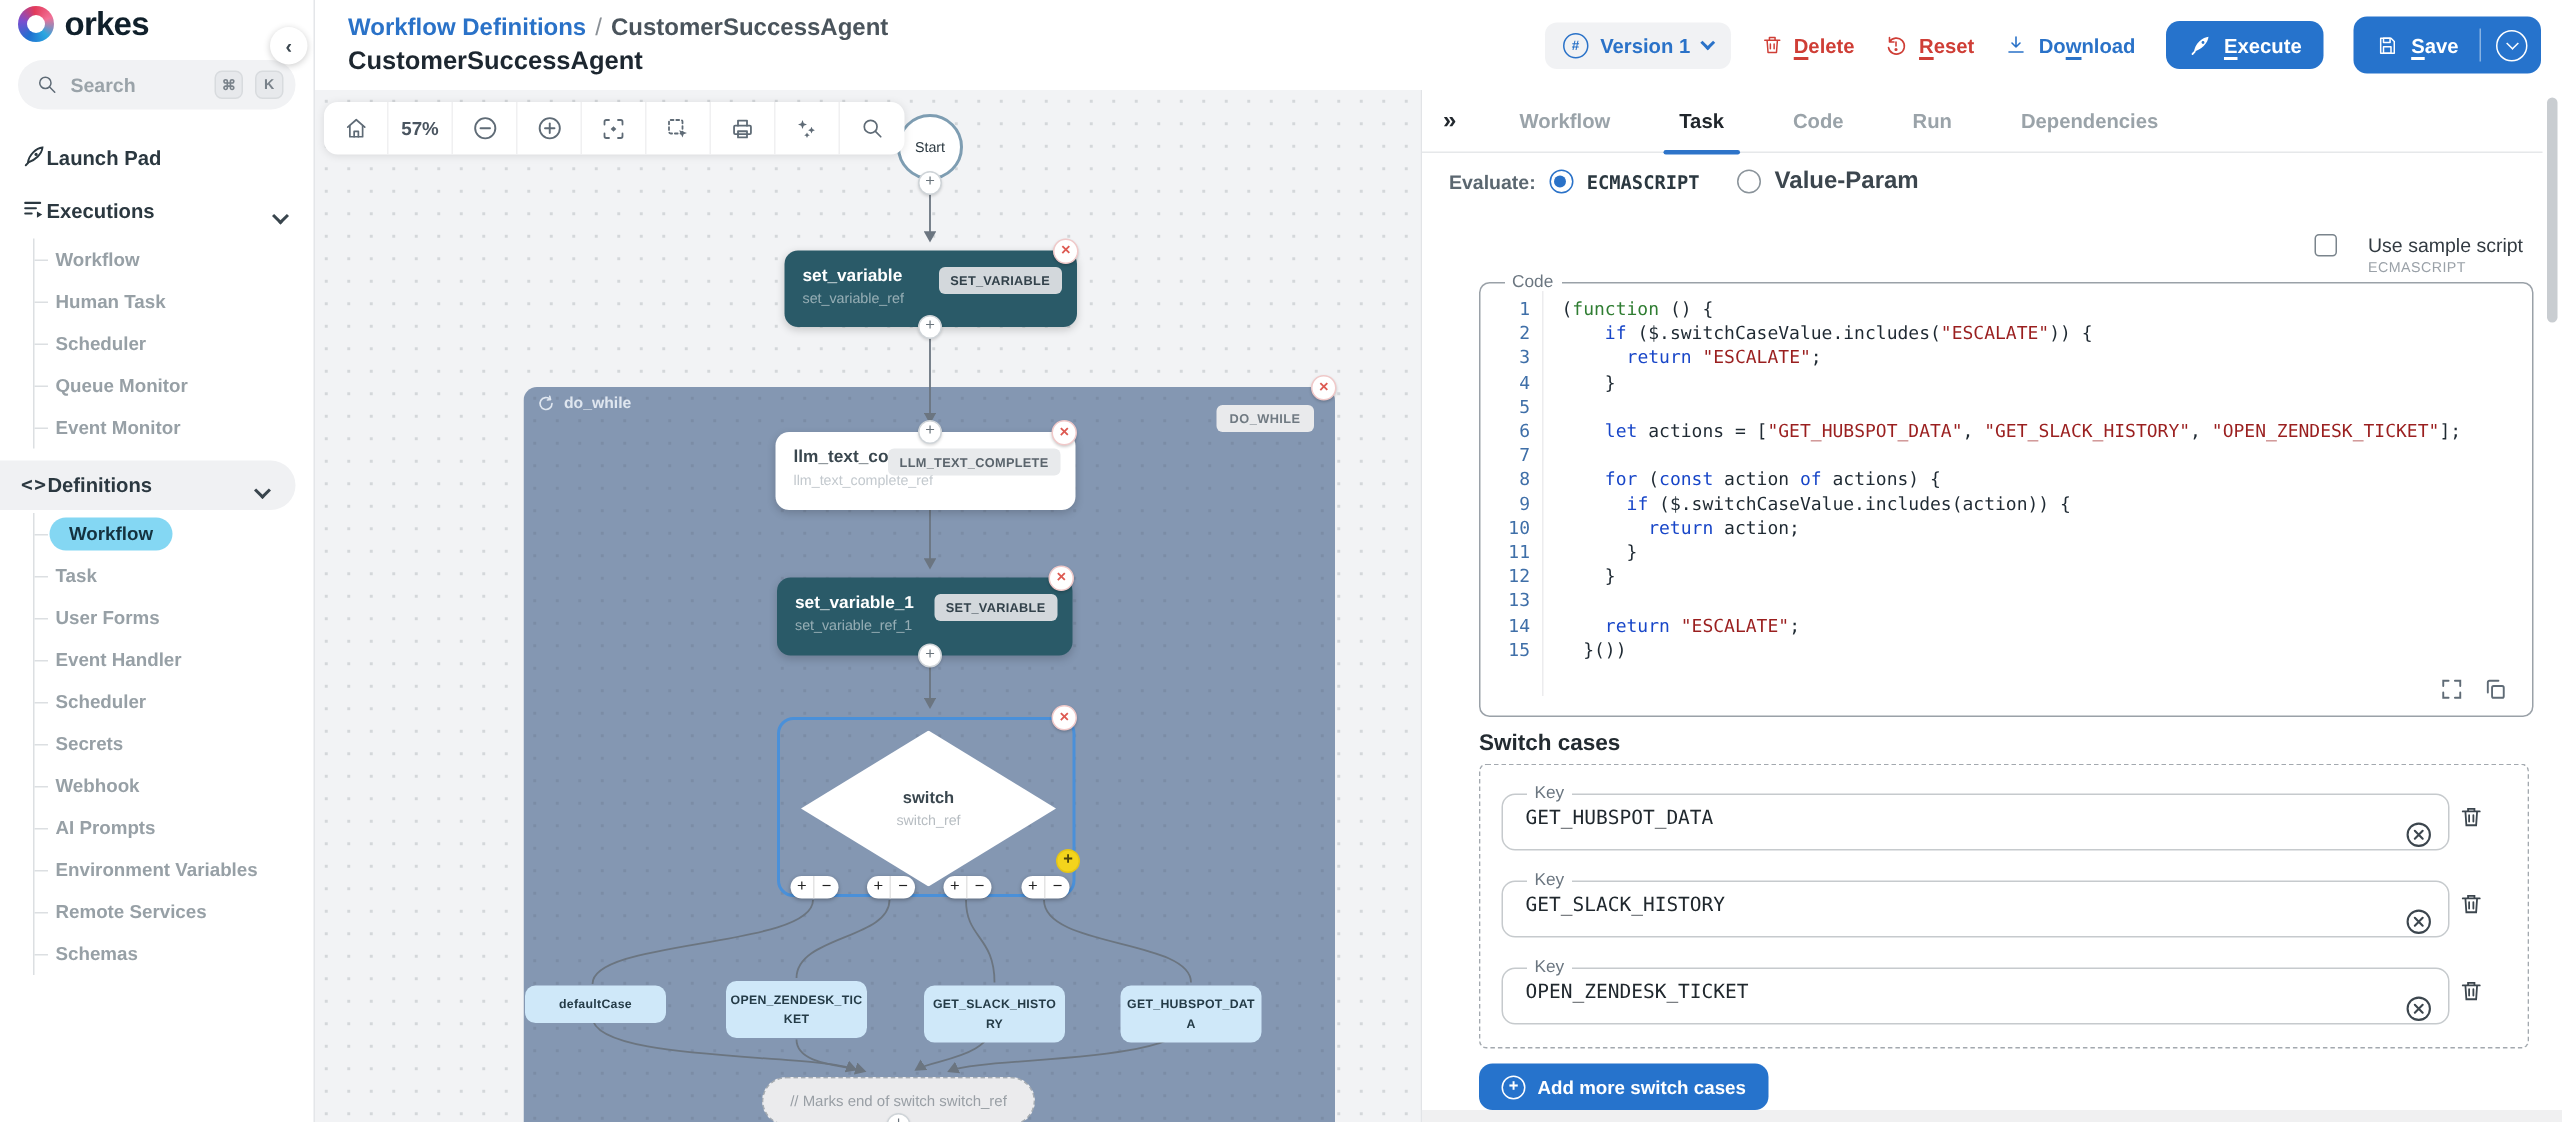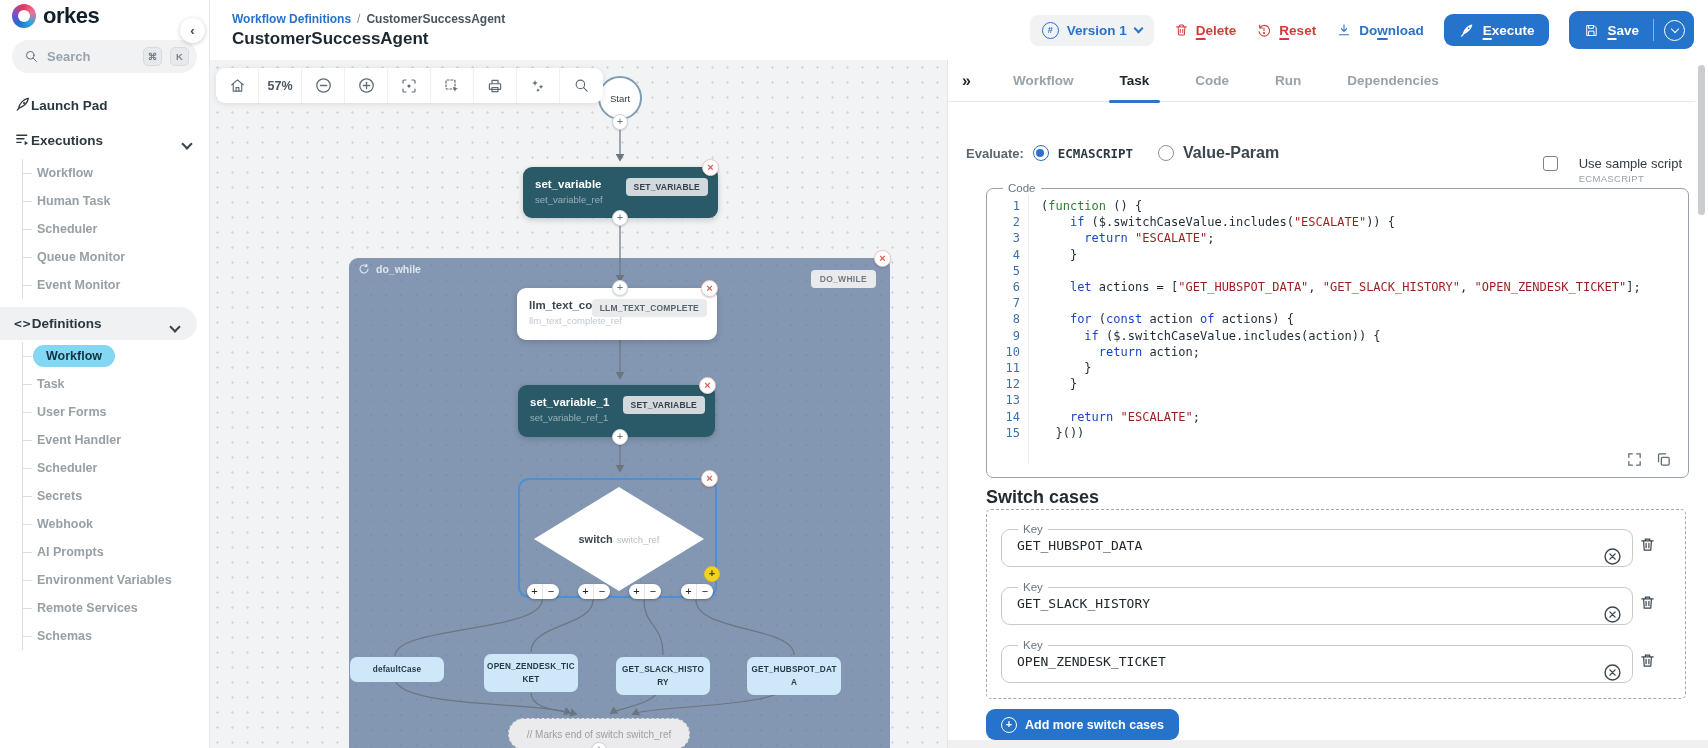--- a/index.html
+++ b/index.html
@@ -27,21 +27,21 @@
   .nav-item.active-row { background:#f0f1f3; border-radius:0 18px 18px 0; margin-right:12px; }
   .code-glyph { font-family:"DejaVu Sans Mono",monospace; font-size:13px; font-weight:700; letter-spacing:1px; color:#2b3840; }
   .sub { list-style:none; margin:2px 0 8px 22px; border-left:1px solid #dcdfe2; }
   .sub li { position:relative; padding:7px 0 7px 14px; font-size:12.5px; font-weight:700; color:#97a0a6; cursor:pointer; }
   .sub li::before { content:""; position:absolute; left:0; top:50%; width:9px; height:1px; background:#dcdfe2; }
   .active-pill { background:#84d7f3; color:#14323f; border-radius:13px; padding:4px 13px; margin-left:-4px; }
 
   
   .topbar { position:absolute; left:210px; top:0; right:0; height:60px; background:#fff; display:flex; align-items:center; z-index:5; }
   .crumb-block { padding-left:22px; }
-  .breadcrumb { font-size:12px; display:flex; gap:6px; align-items:center; }
+  .breadcrumb { font-size:16px; display:flex; gap:6px; align-items:center; }
   .crumb-link { color:#2a72c8; font-weight:600; cursor:pointer; }
   .crumb-sep { color:#8a9096; }
   .crumb-cur { color:#4a545c; font-weight:600; }
   .page-title { font-size:17px; font-weight:800; color:#1d2730; margin-top:3px; }
   .actions { margin-left:auto; display:flex; align-items:center; gap:20px; padding-right:14px; }
   .version-pill { display:flex; align-items:center; gap:8px; background:#f1f2f4; border-radius:8px; padding:7px 12px; cursor:pointer; }
   .version-pill .v-label { font-size:13.5px; font-weight:700; color:#2a72c8; }
   .v-icon { width:17px; height:17px; border-radius:50%; border:1.5px solid #2a72c8; color:#2a72c8; font-size:9px; font-weight:700; display:flex; align-items:center; justify-content:center; }
   .caret-blue { width:7px; height:7px; border-right:2px solid #2a72c8; border-bottom:2px solid #2a72c8; transform:rotate(45deg); margin-top:-3px; }
   .txt-btn { display:flex; align-items:center; gap:7px; font-size:13.5px; font-weight:700; cursor:pointer; background:none; border:none; font-family:inherit; }
@@ -81,59 +81,59 @@
   .white-node .t-title { color:#3a474f; }
   .white-node .t-ref { color:#c3c9ce; }
   .white-node .t-badge { background:#e8eaec; color:#5a646c; }
 
   .dowhile { position:absolute; left:139px; top:198px; width:541px; height:520px; background:#8497b2; border-radius:9px; z-index:1;
     background-image:radial-gradient(circle,rgba(0,0,0,.07) 1px,transparent 1px); background-size:15px 15px; }
   .dw-label { position:absolute; left:9px; top:5px; display:flex; align-items:center; gap:6px; font-size:10.5px; font-weight:600; color:#dfe6ef; }
   .dw-badge { position:absolute; right:14px; top:12px; background:#e9eaec; color:#707a82; font-size:8.5px; font-weight:700; padding:4px 9px; border-radius:4px; letter-spacing:.3px; }
 
   .switch-box { position:absolute; left:308px; top:418px; width:199px; height:120px; border:2px solid #4a90d9; border-radius:11px; z-index:3; }
-  .diamond { position:absolute; left:14px; top:7px; width:170px; height:104px; background:#fff; clip-path:polygon(50% 0,100% 50%,50% 100%,0 50%); display:flex; flex-direction:row; align-items:center; justify-content:center; gap:4px; }
+  .diamond { position:absolute; left:14px; top:7px; width:170px; height:104px; background:#fff; clip-path:polygon(50% 0,100% 50%,50% 100%,0 50%); display:flex; flex-direction:column; align-items:center; justify-content:center; gap:4px; }
   .diamond .t-title { font-size:11px; font-weight:700; color:#3a474f; }
   .diamond .t-ref { font-size:9.5px; color:#b7bdc2; }
   .pm-pair { position:absolute; display:flex; background:#fff; border-radius:8px; box-shadow:0 1px 3px rgba(0,0,0,.3); overflow:hidden; z-index:5; }
   .pm-pair span { width:16px; height:15px; font-size:11px; line-height:14px; text-align:center; color:#222; cursor:pointer; }
   .pm-pair span:first-child { border-right:1px solid #e4e4e4; }
 
   .case-node { position:absolute; width:94px; background:#cfe8f9; border-radius:7px; color:#243b47; font-size:8.2px; font-weight:700; text-align:center; padding:6px 3px; letter-spacing:.2px; word-break:break-all; line-height:1.6; z-index:3; cursor:pointer; }
   .end-pill { position:absolute; left:298px; top:658px; width:182px; height:32px; border:1.5px dashed #a7adb3; background:#ebebed; border-radius:16px; display:flex; align-items:center; justify-content:center; font-size:10px; color:#999fa5; z-index:3; }
   .edges { position:absolute; left:0; top:0; z-index:2; pointer-events:none; }
 
   
   .rightpanel { position:absolute; left:947px; top:60px; width:761px; height:688px; background:#fff; border-left:1px solid #e2e4e7; z-index:5; }
   .tabs { position:absolute; left:0; top:0; width:747px; height:42px; display:flex; align-items:center; border-bottom:1px solid #e6e8ea; padding-left:14px; }
   .panel-collapse { font-size:16px; font-weight:700; color:#22282e; width:28px; cursor:pointer; }
   .tab { position:relative; height:42px; display:flex; align-items:center; padding:0 23px; font-size:13.5px; font-weight:600; color:#9aa3a9; cursor:pointer; }
   .tab.active { color:#20262b; font-weight:700; }
   .tab.active::after { content:""; position:absolute; left:12px; right:12px; bottom:-1px; height:3px; background:#2e74c9; border-radius:2px; }
-  .eval-row { position:absolute; left:18px; top:52px; display:flex; align-items:center; gap:9px;margin-top:32px; }
+  .eval-row { position:absolute; left:18px; top:52px; display:flex; align-items:center; gap:9px; }
   .eval-label { font-size:13px; font-weight:700; color:#5b6770; }
   .radio { width:16px; height:16px; border-radius:50%; border:1.5px solid #8a939a; position:relative; flex:0 0 auto; cursor:pointer; }
   .radio.checked { border-color:#2a72c8; }
   .radio.checked::after { content:""; position:absolute; left:2.5px; top:2.5px; width:8px; height:8px; border-radius:50%; background:#2a72c8; }
   .opt-mono { font-family:"DejaVu Sans Mono",monospace; font-size:12.5px; font-weight:700; color:#2b3840; margin-right:16px; }
   .opt-sans { font-size:16px; font-weight:600; color:#3c464e; }
   .sample-row { position:absolute; top:96px; right:26px; display:flex; align-items:center; gap:9px; cursor:pointer; }
   .cbx { width:15px; height:15px; border:1.5px solid #7a848c; border-radius:3px; }
   .sample-label { font-size:13px; color:#333b42;margin-left:12px; }
   .lang-tag { position:absolute; right:64px; top:113px; font-size:9.5px; color:#9aa1a8; letter-spacing:.3px; }
   fieldset { min-inline-size:auto; }
   .code-box { position:absolute; left:38px; top:122px; width:703px; height:296px; border:1px solid #9aa1a8; border-radius:7px; background:#fff; }
   .code-box legend, .keyfs legend { font-size:11.5px; color:#6b7680; margin-left:16px; padding:0 5px; }
   .code-grid { display:flex; height:270px; overflow:hidden; }
   .gutter { width:42px; padding:4px 8px 0 0; text-align:right; color:#3f6fa8; font-family:"DejaVu Sans Mono",monospace; font-size:12px; line-height:16.2px; border-right:1px solid #ececee; }
   .code-lines { flex:1; padding:4px 0 0 12px; font-family:"DejaVu Sans Mono",monospace; font-size:12px; line-height:16.2px; color:#1f2a33; white-space:pre; overflow:hidden; }
   .kw { color:#1846c8; } .str { color:#9a1f1f; } .fn { color:#2f7d32; }
   .code-icons { position:absolute; right:16px; bottom:9px; display:flex; gap:12px; }
   .code-icons .ic { cursor:pointer; }
-  .sc-heading { position:absolute; left:38px; top:427px; font-size:18px; font-weight:700; color:#232b31; }
+  .sc-heading { position:absolute; left:38px; top:427px; font-size:15px; font-weight:700; color:#232b31; }
   .sc-box { position:absolute; left:38px; top:449px; width:700px; height:190px; border:1.5px dashed #a3a9af; border-radius:5px; }
   .keyrow { position:absolute; left:0; width:100%; height:46px; }
   .keyfs { position:absolute; left:14px; top:0; width:632px; height:44px; border:1px solid #c6cacd; border-radius:9px; background:#fff; padding:0 40px 0 0; }
   .keyval { font-family:"DejaVu Sans Mono",monospace; font-size:13px; color:#20282e; padding:3px 0 0 15px; }
   .clear-btn { position:absolute; right:9px; top:11px; cursor:pointer; }
   .trash-btn { position:absolute; left:652px; top:12px; cursor:pointer; }
   .add-btn { position:absolute; left:38px; top:649px; height:31px; display:flex; align-items:center; gap:8px; background:#2673cc; color:#fff; border:none; border-radius:9px; padding:0 15px; font-size:12.5px; font-weight:700; font-family:inherit; cursor:pointer; }
   .plus-circ { width:16px; height:16px; border:1.5px solid #fff; border-radius:50%; font-size:11px; line-height:13px; text-align:center; font-weight:700; }
   .bottom-strip { position:absolute; left:0; right:0; bottom:0; height:8px; background:#f0f0f1; }
   .vscroll { position:absolute; right:3px; top:5px; width:7px; height:150px; background:#c9cdd1; border-radius:4px; cursor:pointer; }

